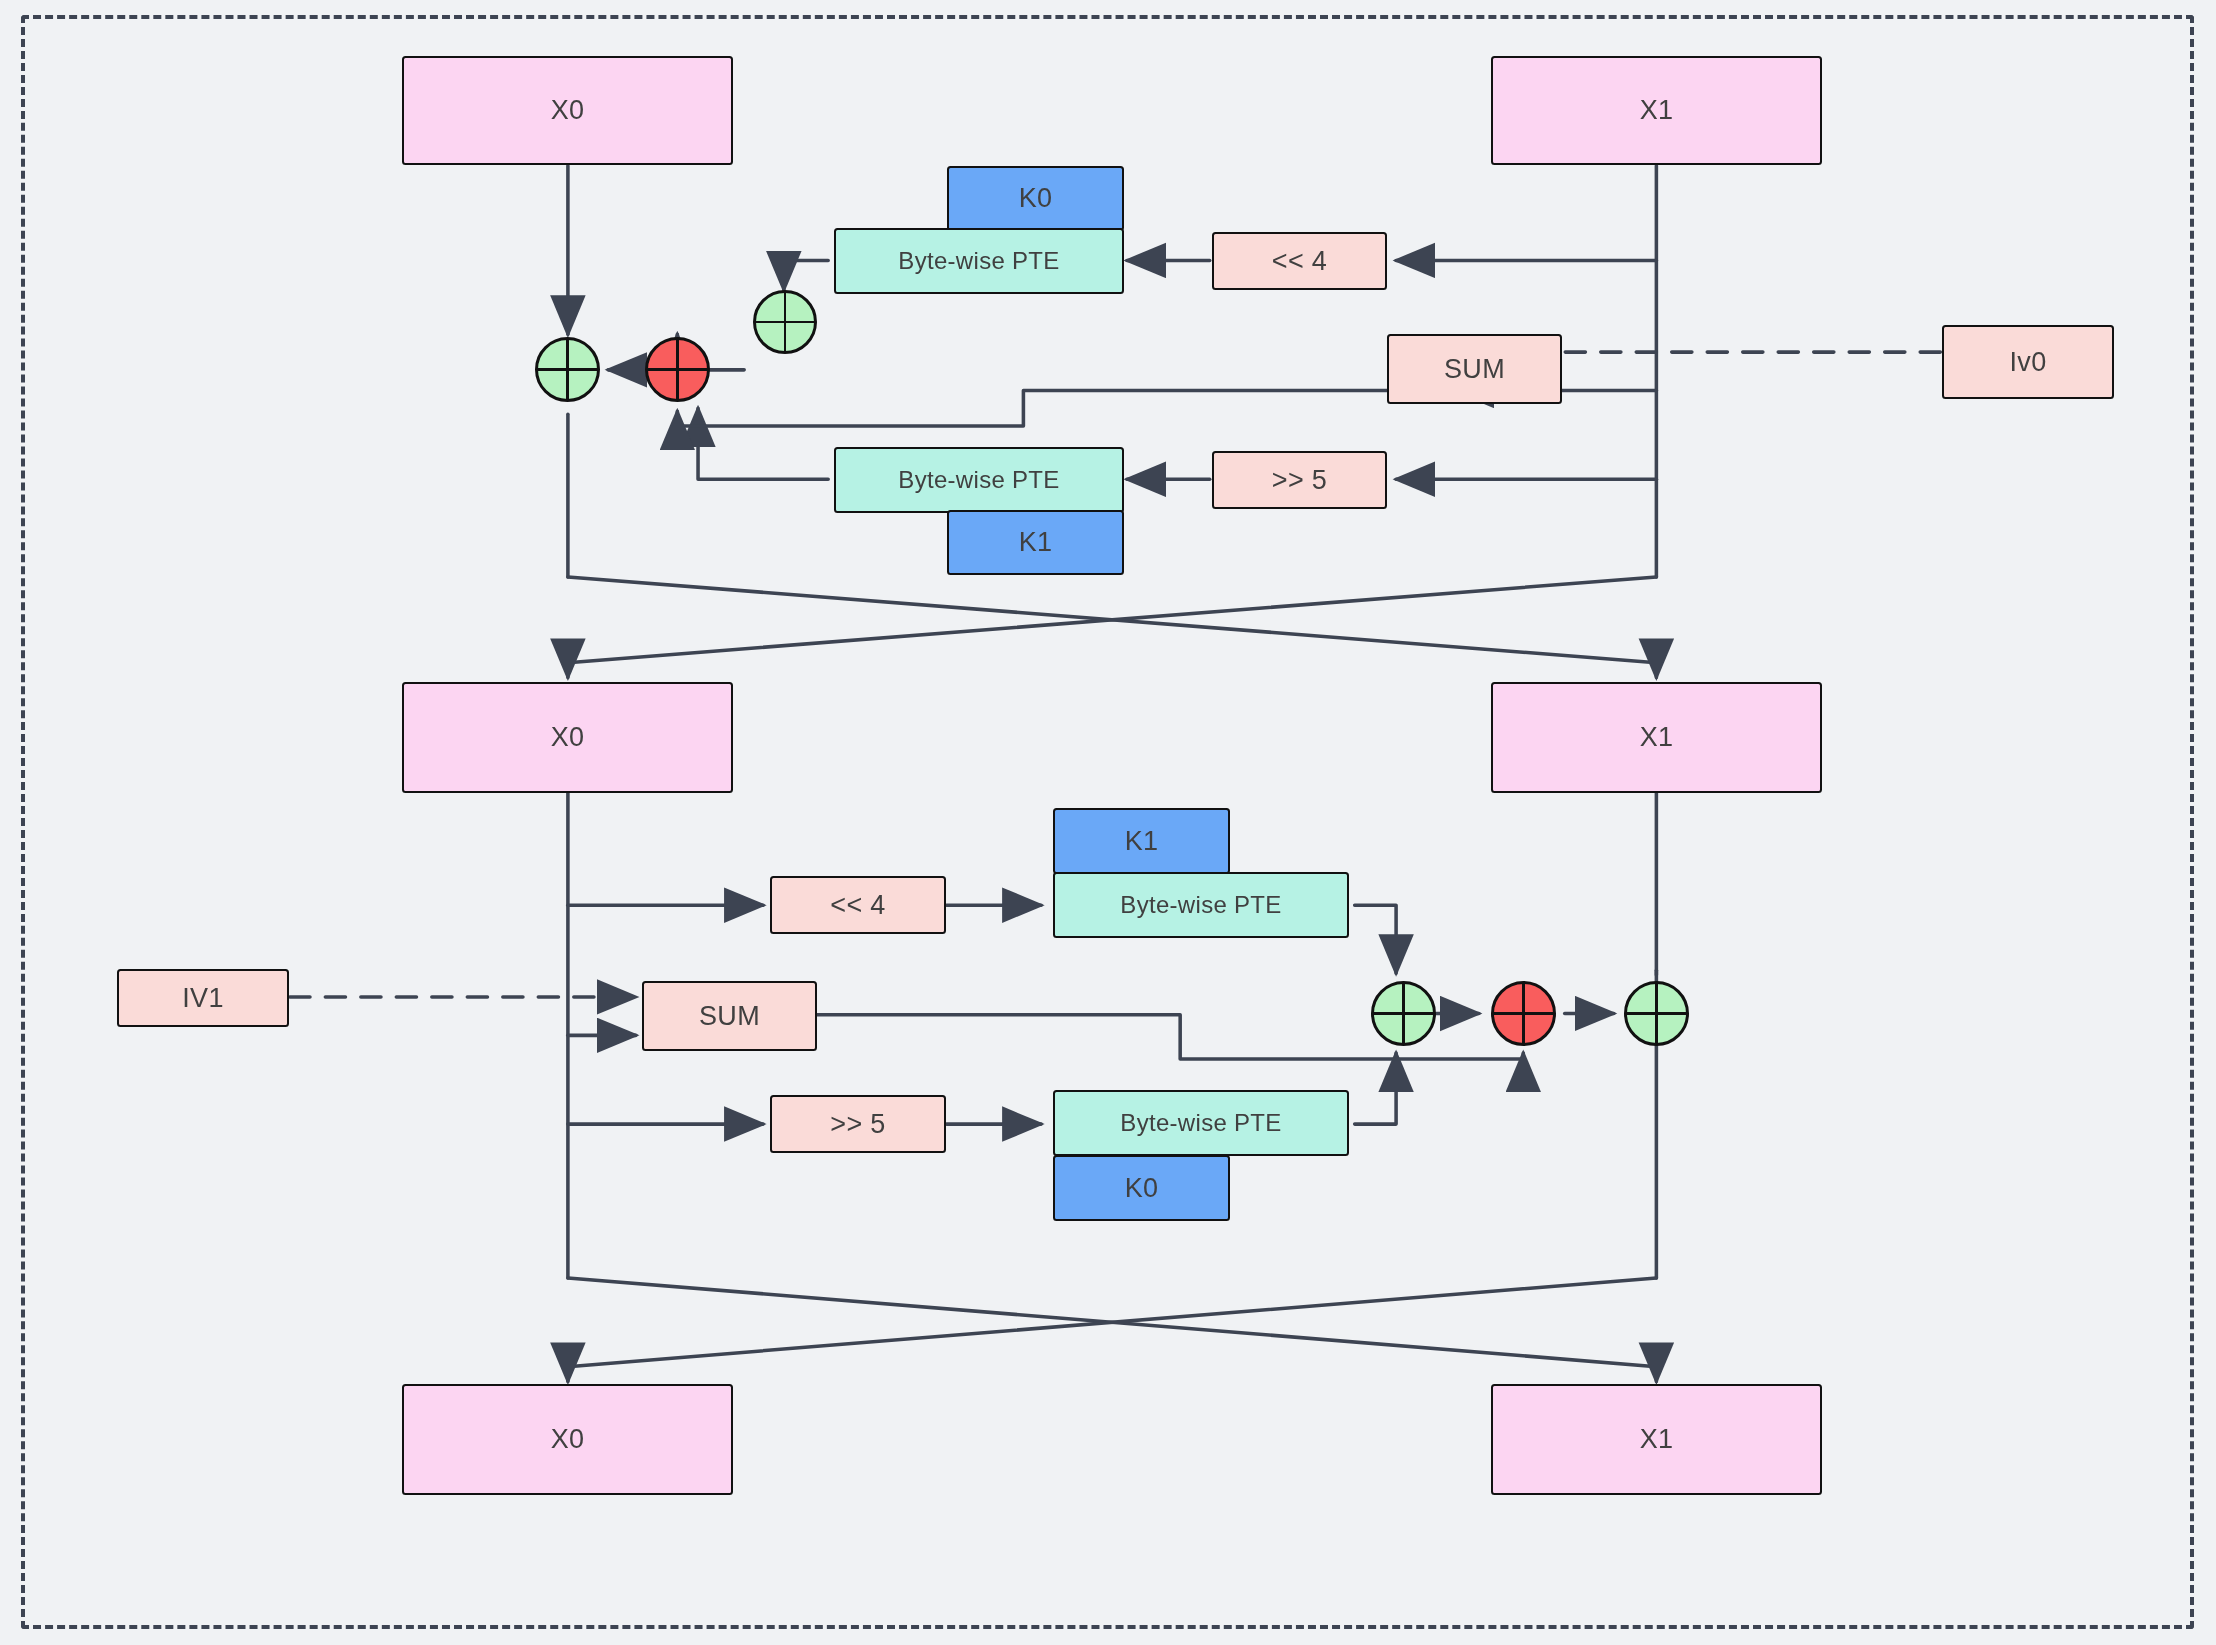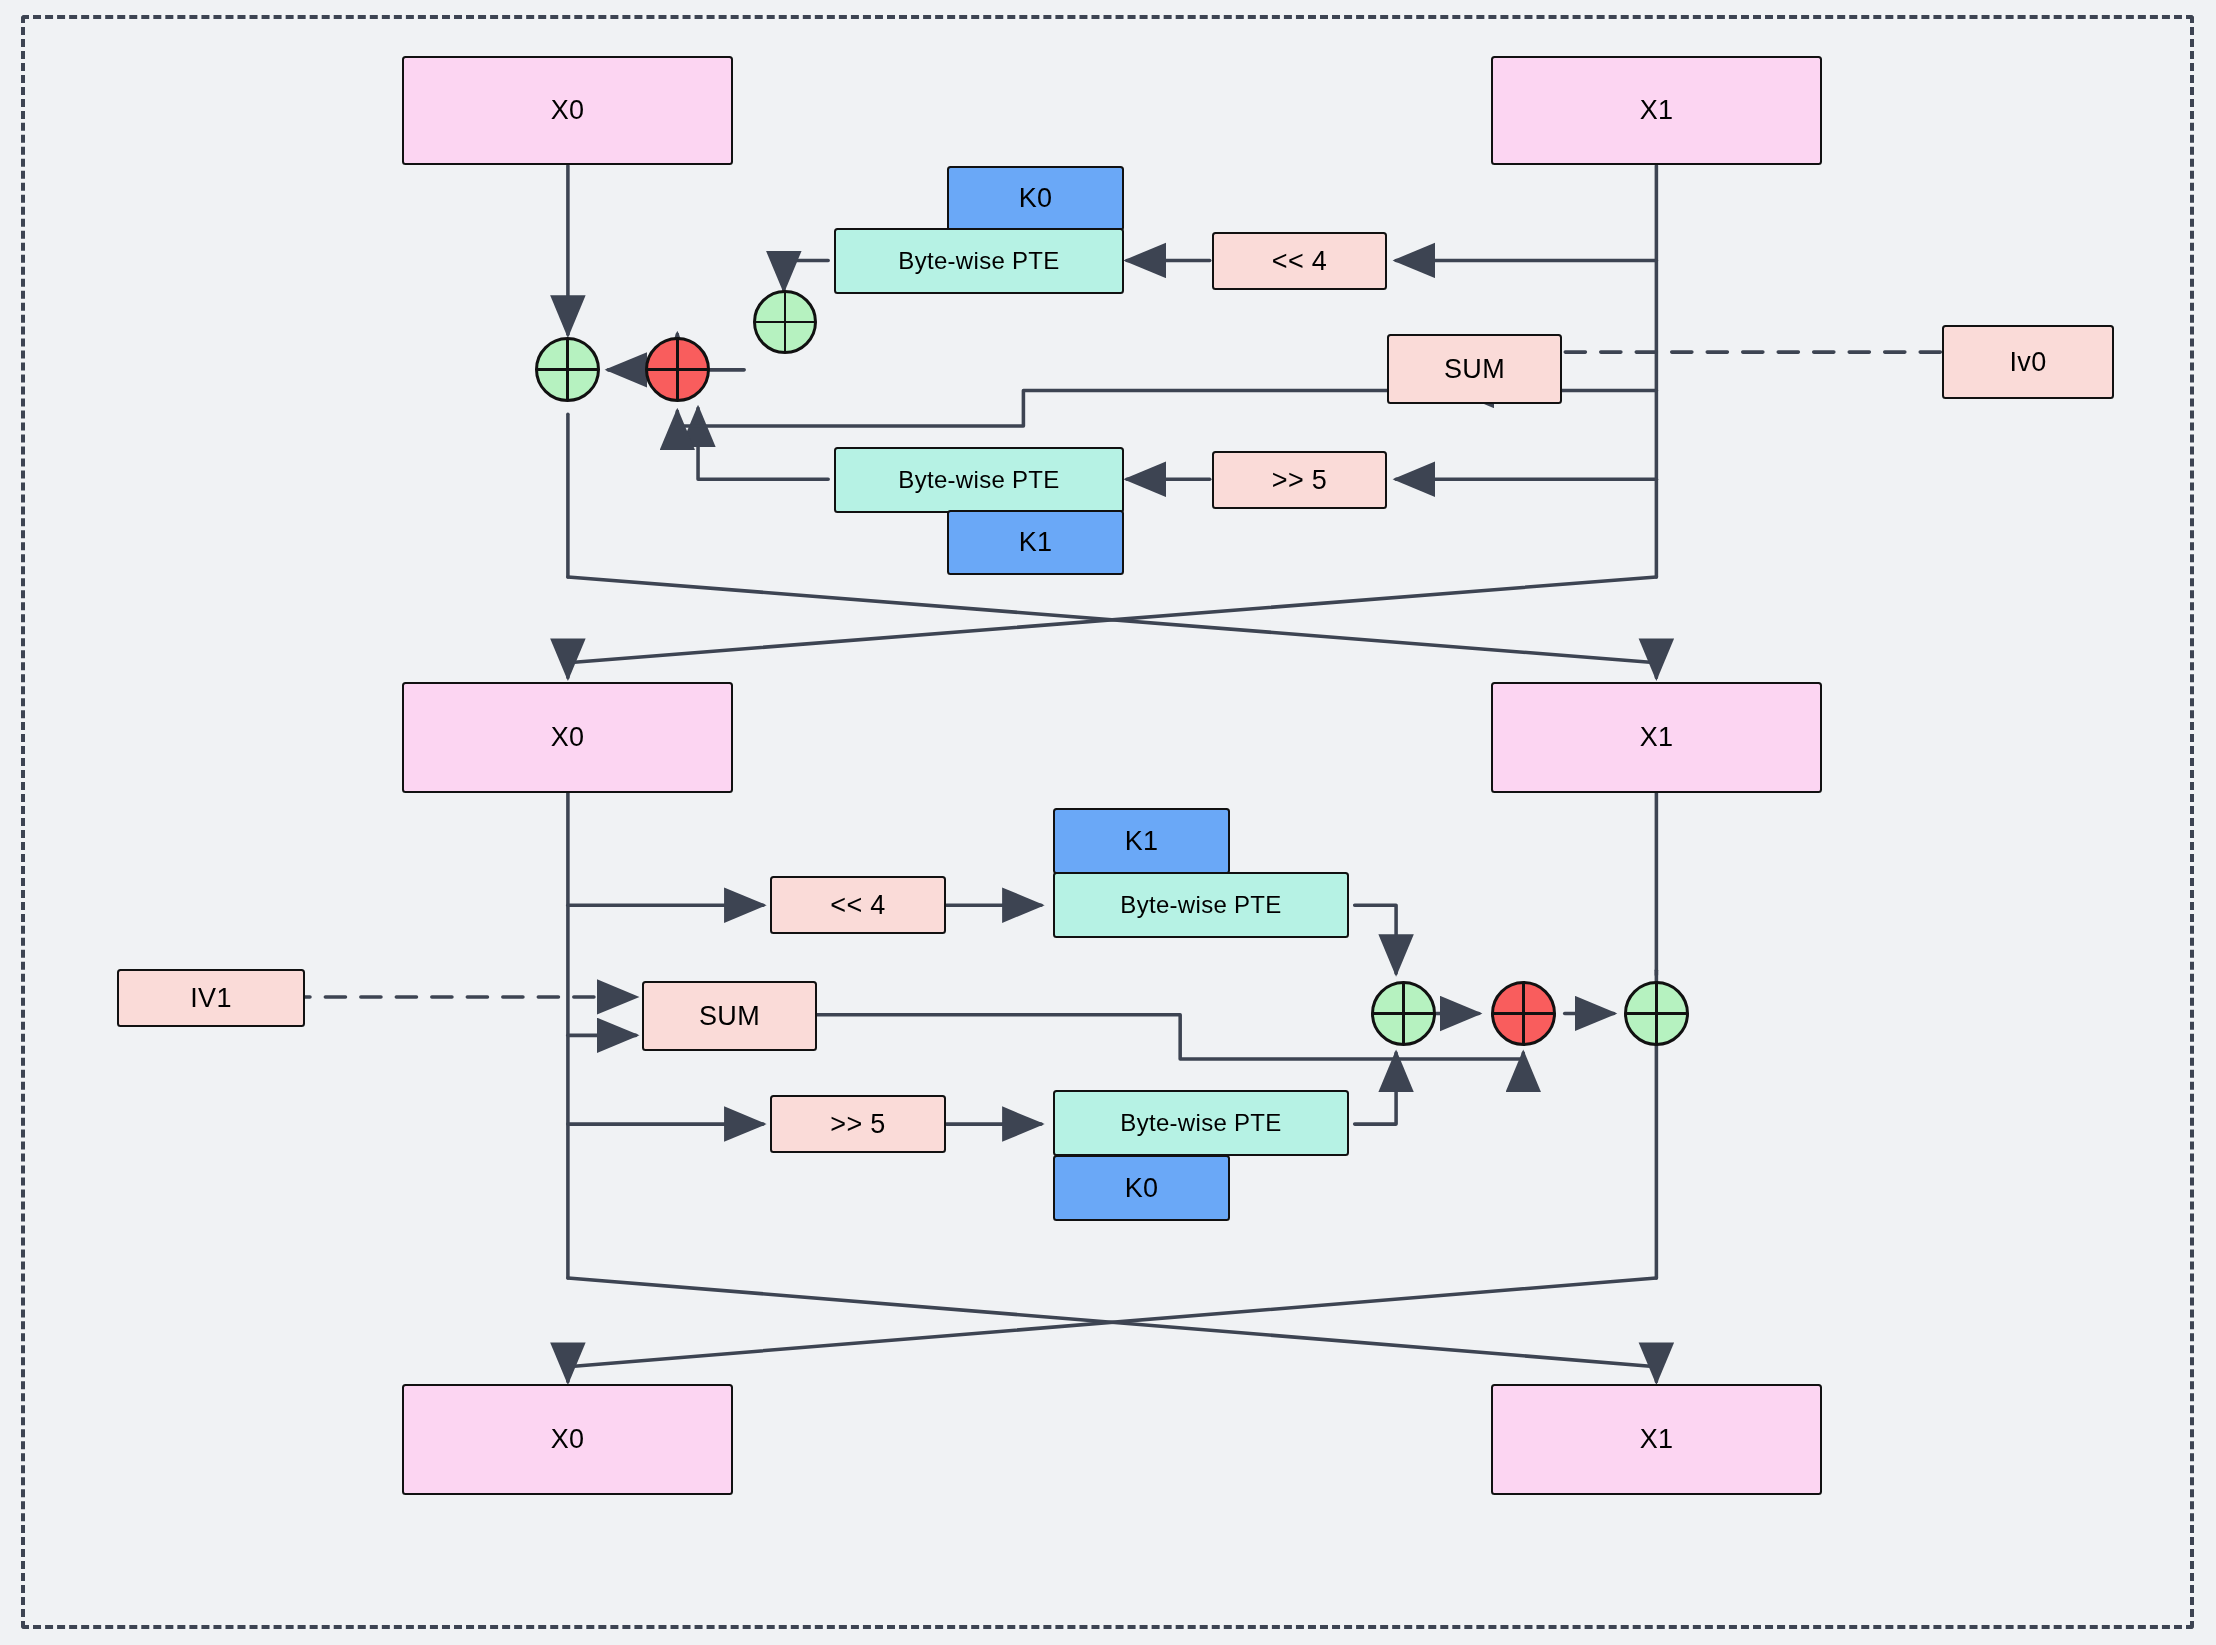--- a/index.html
+++ b/index.html
@@ -3,21 +3,21 @@
 <meta charset="utf-8">
 <style>
   html,body{margin:0;padding:0;background:#f0f2f4;}
   body{font-family:"Liberation Sans", sans-serif;}
   #stage{position:relative;width:2216px;height:1646px;background:#f0f2f4;overflow:hidden;}
   #frame{position:absolute;left:21px;top:15px;width:2173px;height:1614px;
          border:4.1px dashed #3d4452;border-radius:3.5px;box-sizing:border-box;}
   svg#wires{position:absolute;left:0;top:0;width:2216px;height:1646px;}
   .node{position:absolute;box-sizing:border-box;display:flex;align-items:center;
         justify-content:center;border:2.4px solid #111;border-radius:3.5px;
-        color:#000000;letter-spacing:0.3px;}
+        color:#404040;letter-spacing:0.3px;}
   .x-box{background:#fcd5f2;font-size:27px;}
   .k-box{background:#6aa8f7;font-size:27px;}
   .pte-box{background:#b6f2e4;font-size:24px;}
   .op-box{background:#fadbd8;font-size:27px;}
   .circ{position:absolute;border:3px solid #111;border-radius:50%;box-sizing:border-box;}
   .circ.xor{background:#b6f2c0;}
   .circ.add{background:#f95d5d;}
   .circ .vbar,.circ .hbar{position:absolute;background:#111;}
   .circ .vbar{left:50%;top:-0.6px;bottom:-0.6px;width:2.4px;margin-left:-1.2px;}
   .circ .hbar{top:50%;left:-0.6px;right:-0.6px;height:2.4px;margin-top:-1.2px;}
@@ -145,21 +145,21 @@
   <div class="node pte-box" style="left:1053px;top:1090px;width:296px;height:66px">Byte-wise PTE</div>
 
   <div class="node k-box" style="left:1053px;top:1155px;width:177px;height:66px">K0</div>
 
   <div class="node op-box" style="left:770px;top:876px;width:176px;height:58px">&lt;&lt; 4</div>
 
   <div class="node op-box" style="left:770px;top:1095px;width:176px;height:58px">&gt;&gt; 5</div>
 
   <div class="node op-box" style="left:642px;top:981px;width:175px;height:70px">SUM</div>
 
-  <div class="node op-box" style="left:117px;top:969px;width:188px;height:58px">IV1</div>
+  <div class="node op-box" style="left:117px;top:969px;width:172px;height:58px">IV1</div>
 
   <div class="circ xor" style="left:1371px;top:981px;width:65px;height:65px">
     <span class="vbar"></span>
       <span class="hbar"></span>
   </div>
   <div class="circ add" style="left:1491px;top:981px;width:65px;height:65px">
     <span class="vbar"></span>
       <span class="hbar"></span>
   </div>
   <div class="circ xor" style="left:1624px;top:981px;width:65px;height:65px">

